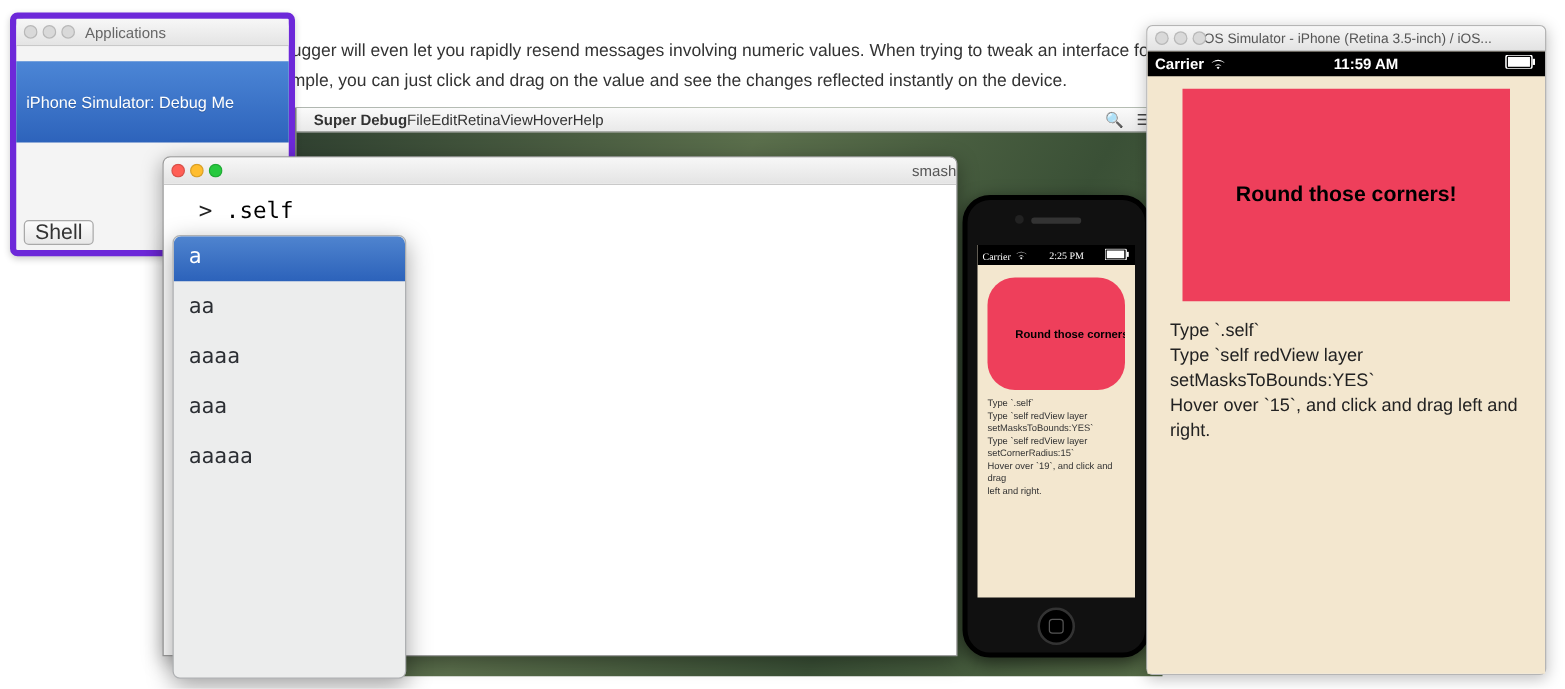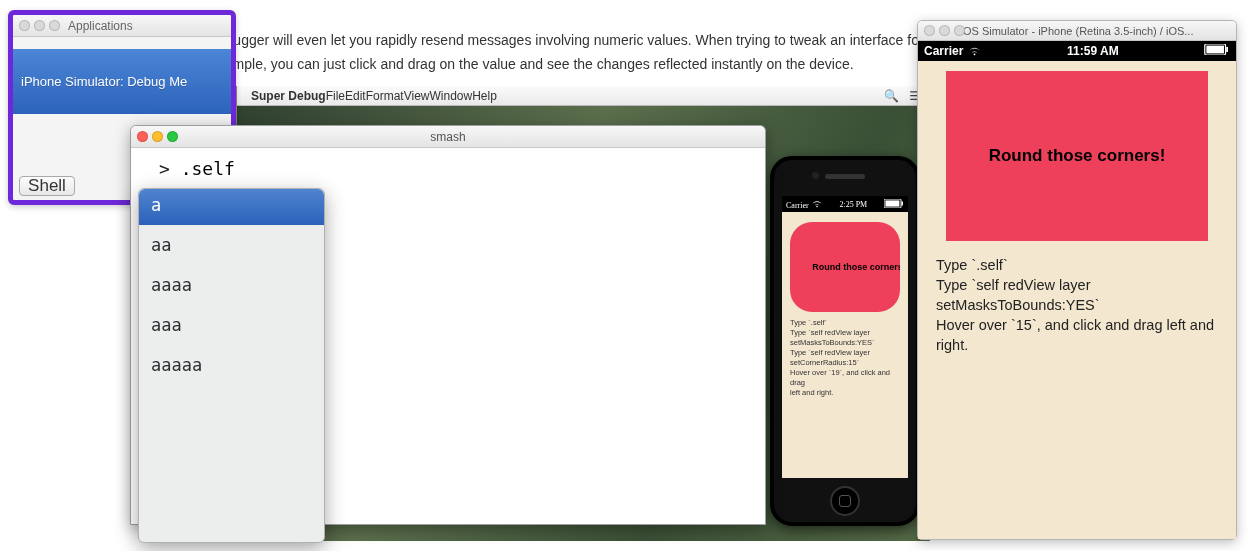--- a/index.html
+++ b/index.html
@@ -23,21 +23,21 @@
 
   
   .desktop-strip{position:absolute;left:236px;top:86px;width:694px;height:455px;background:linear-gradient(120deg,#2f4030,#5b6f4c 40%,#3a5036 70%,#566c47);overflow:hidden;border-left:1px solid #888}
   .mac-menubar{position:absolute;left:0;top:0;right:0;height:20px;background:linear-gradient(#fbfbfb,#e9e9e9);border-bottom:1px solid #b9b9b9;font-size:12px;display:flex;align-items:center;gap:0;padding:0 10px;color:#333}
   .mac-menubar .apple{font-size:14px;margin-right:4px}
   .mac-menubar .right{margin-left:auto;display:flex;gap:10px;font-size:12px;color:#444}
 
   
   .smash-win{position:absolute;left:130px;top:125px;width:636px;height:400px;background:#fff;border:1px solid #9e9e9e;border-radius:6px 6px 0 0;box-shadow:0 4px 16px rgba(0,0,0,.35);z-index:30}
   .smash-win .titlebar{justify-content:flex-start}
-  .smash-title{position:absolute;left:0;right:0;text-align:center;font-size:12px;color:#555}
+  .smash-title{position:absolute;left:0;right:0;text-align:right;font-size:12px;color:#555}
   .smash-body{position:absolute;top:22px;left:0;right:0;bottom:0;overflow:hidden}
   .prompt{font-family:Menlo,Consolas,monospace;font-size:18px;padding:10px 28px;color:#222}
   .prompt .sp{color:#000}
 
   
   .ac{position:absolute;left:138px;top:188px;width:187px;height:355px;background:#eceded;border:1px solid #aeb0b2;border-radius:6px;box-shadow:0 6px 20px rgba(0,0,0,.35);z-index:40;overflow:hidden}
   .ac-item{font-family:Menlo,Consolas,monospace;font-size:17px;color:#2b2e33;padding:10px 12px}
   .ac-item.first{background:linear-gradient(#4f84cf,#2c62ba);color:#fff;border-radius:6px 6px 0 0;padding:6px 12px 10px}
 
   
@@ -72,23 +72,23 @@
   <p>debugger will even let you rapidly resend messages involving numeric values. When trying to tweak an interface for</p>
   <p>example, you can just click and drag on the value and see the changes reflected instantly on the device.</p>
 </div>
 
 <div class="desktop-strip">
   <div class="mac-menubar">
     <span class="apple"></span>
     <b>Super Debug</b>
     <span>File</span>
     <span>Edit</span>
-    <span>Format</span>
+    <span>Retina</span>
     <span>View</span>
-    <span>Window</span>
+    <span>Hover</span>
     <span>Help</span>
     <span class="right">
       <span>🔍</span>
       <span>☰</span>
     </span>
   </div>
 
   <div class="iphone">
     <div class="cam"></div>
     <div class="speaker"></div>

